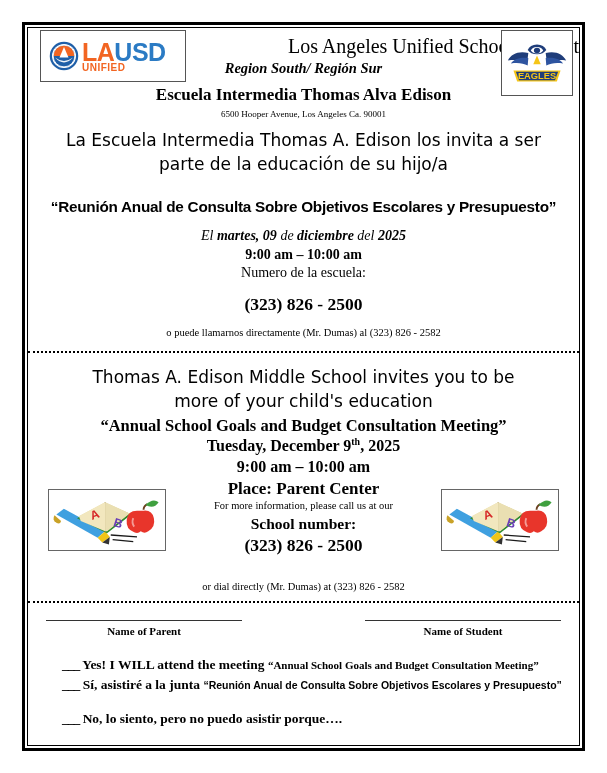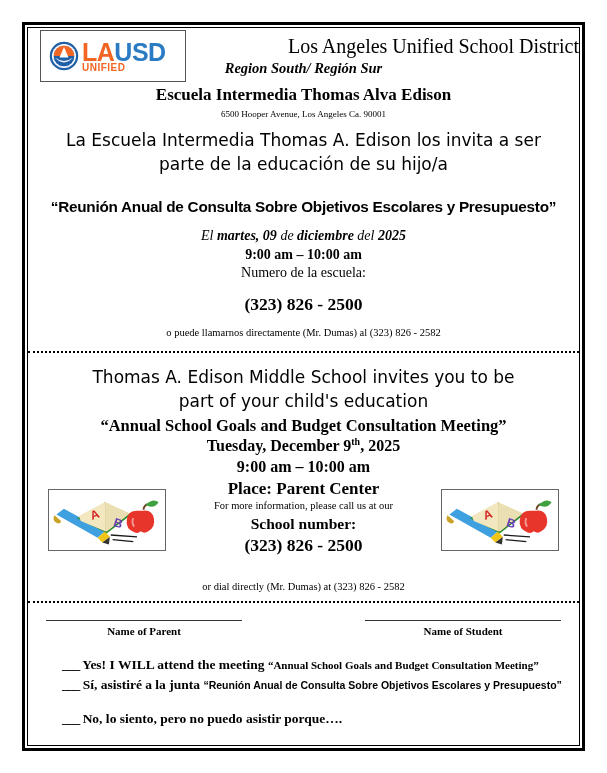--- a/index.html
+++ b/index.html
@@ -297,20 +297,35 @@
         <circle cx="20" cy="20" r="14.5" fill="none" stroke="#ffffff" stroke-width="1.2"></circle>
       </svg>
       <div class="lausd-word">
         <div class="lausd-main">
           <span class="lausd-la">LA</span><span class="lausd-usd">USD</span>
         </div>
         <div class="lausd-unified">UNIFIED</div>
       </div>
     </div>
 
+    <div class="eagles-box">
+      <svg viewBox="0 0 100 92">
+        <path d="M50 16 a17 13 0 0 0 -15 9 a17 13 0 0 0 30 0 a17 13 0 0 0 -15 -9z" fill="#1F3D7A"></path>
+        <path d="M50 20 a11 8 0 0 0 -10 6 a11 8 0 0 0 20 0 a11 8 0 0 0 -10 -6z" fill="#ffffff"></path>
+        <ellipse cx="50" cy="26" rx="5" ry="4.5" fill="#1F3D7A"></ellipse>
+        <path d="M36 30 C20 26 8 32 3 42 C16 40 26 42 34 46 Z" fill="#1F3D7A"></path>
+        <path d="M64 30 C80 26 92 32 97 42 C84 40 74 42 66 46 Z" fill="#1F3D7A"></path>
+        <path d="M36 38 C22 36 12 40 8 47 C20 45 28 47 35 50 Z" fill="#2E54A0"></path>
+        <path d="M64 38 C78 36 88 40 92 47 C80 45 72 47 65 50 Z" fill="#2E54A0"></path>
+        <path d="M50 34 L56 48 L44 48 Z" fill="#F5C518"></path>
+        <path d="M12 58 h76 l-6 18 h-64 z" fill="#F5C518"></path>
+        <path d="M16 60 h68 l-5 14 h-58 z" fill="#1F3D7A"></path>
+        <text x="50" y="72" font-family="Liberation Sans, sans-serif" font-size="15" font-weight="bold" fill="#F5C518" text-anchor="middle">EAGLES</text>
+      </svg>
+    </div>
 
     <div class="district-title">Los Angeles Unified School District</div>
     <div class="district-region">Region South/ Región Sur</div>
     <div class="school-name">Escuela Intermedia Thomas Alva Edison</div>
     <div class="school-address">6500 Hooper Avenue, Los Angeles Ca. 90001</div>
   </div>
 
   <div class="invite-es comic">
     <div>La Escuela Intermedia Thomas A. Edison los invita a ser</div>
     <div>parte de la educación de su hijo/a</div>
@@ -323,21 +338,21 @@
   </div>
   <div class="detail-line b">9:00 am – 10:00 am</div>
   <div class="detail-line">Numero de la escuela:</div>
   <div class="phone-big">(323) 826 - 2500</div>
   <div class="direct-line">o puede llamarnos directamente (Mr. Dumas) al  (323) 826 - 2582</div>
 
   <hr class="divider divider-1">
 
   <div class="invite-en comic">
     <div>Thomas A. Edison Middle School invites you to be</div>
-    <div>part of your child's education</div>
+    <div>more of your child's education</div>
   </div>
 
   <div class="meeting-title-en">“Annual School Goals and Budget Consultation Meeting”</div>
 
   <div class="en-date">
     <span>Tuesday, December 9</span><sup>th</sup><span>, 2025</span>
   </div>
   <div class="en-time">9:00 am – 10:00 am</div>
 
   <div class="mid-row">

